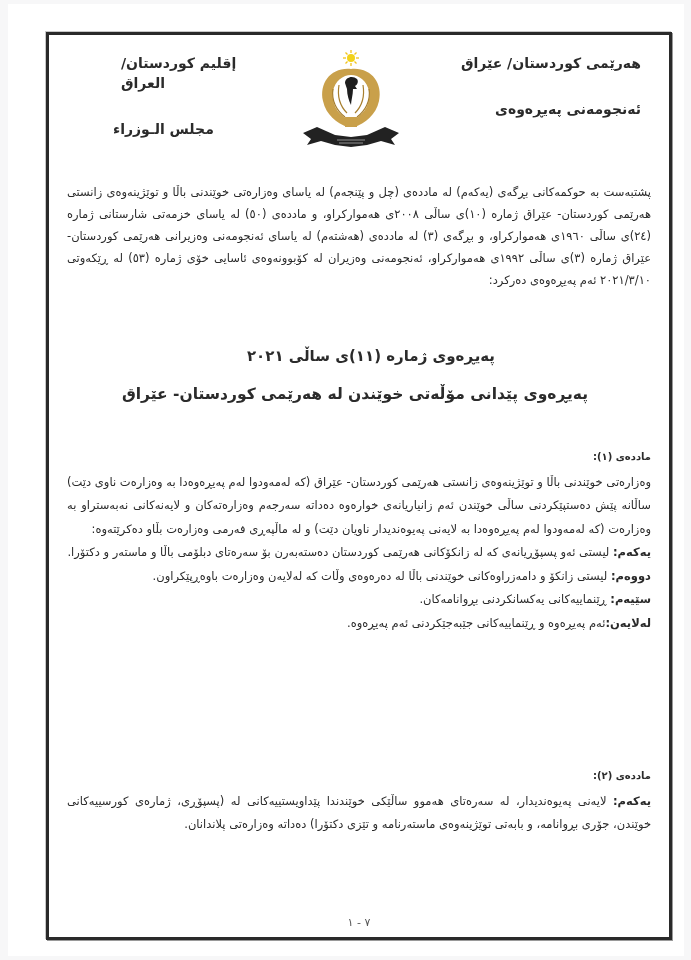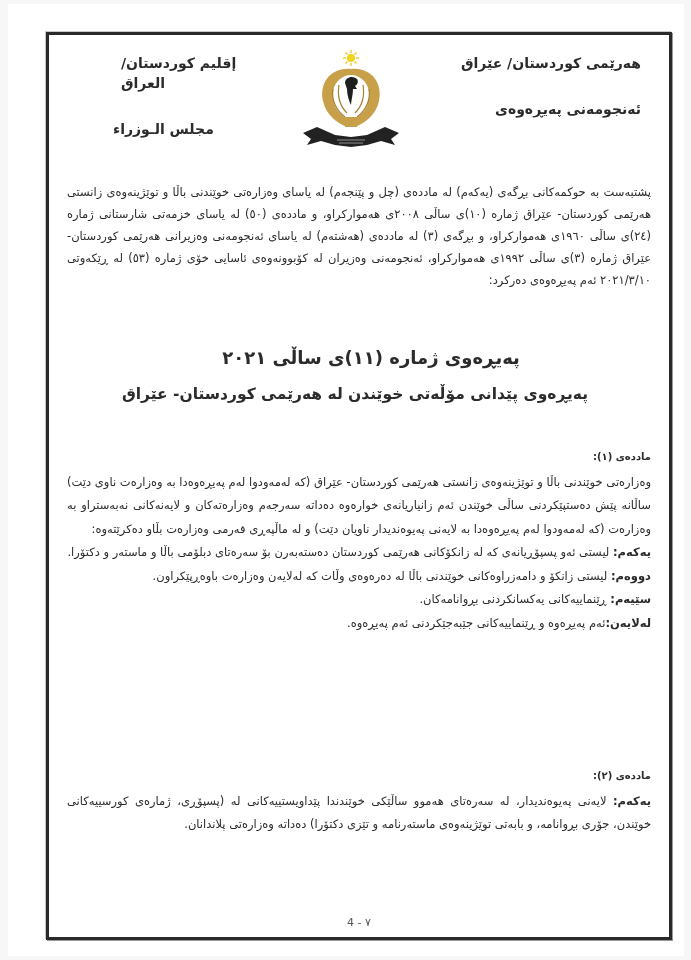--- a/index.html
+++ b/index.html
@@ -37,21 +37,21 @@
   .hdr-right .hdr-line2 { padding-right:0px; }
   .logo {
     position:absolute; left:246px; top:14px; width:112px; height:100px;
   }
   .intro {
     position:absolute; left:18px; right:18px; top:146px;
     font-size:11.5px; line-height:22px; text-align:justify;
   }
   .title1 {
     position:absolute; left:0; right:0; top:312px;
-    text-align:center; font-size:18px; font-weight:bold;padding-left:24px;
+    text-align:center; font-size:15px; font-weight:bold;padding-left:24px;
   }
   .title2 {
     position:absolute; left:0; right:8px; top:350px;
     text-align:center; font-size:15.5px; font-weight:bold;
   }
   .article {
     position:absolute; left:18px; right:18px;
     font-size:11.5px; line-height:23.5px; text-align:justify;
   }
   .article .a-head { font-size:10px; font-weight:bold; margin-bottom:2px; }
@@ -126,16 +126,16 @@
         <p><b>دووەم:</b><span> لیستی زانکۆ و دامەزراوەکانی خوێندنی باڵا لە دەرەوەی وڵات کە لەلایەن وەزارەت باوەڕپێکراون.</span></p>
         <p><b>سێیەم:</b><span> ڕێنماییەکانی یەکسانکردنی بڕوانامەکان.</span></p>
         <p><b>لەلایەن:</b><span>ئەم پەیڕەوە و ڕێنماییەکانی جێبەجێکردنی ئەم پەیڕەوە.</span></p>
       </div>
 
       <div class="article art2">
         <div class="a-head">ماددەی (٢):</div>
         <p><b>یەکەم:</b><span> لایەنی پەیوەندیدار، لە سەرەتای هەموو ساڵێکی خوێندندا پێداویستییەکانی لە (پسپۆڕی، ژمارەی کورسییەکانی خوێندن، جۆری بڕوانامە، و بابەتی توێژینەوەی ماستەرنامە و تێزی دکتۆرا) دەداتە وەزارەتی پلاندانان.</span></p>
       </div>
 
-      <div class="page-num">٧ - 4</div>
+      <div class="page-num">٧ - ١</div>
     </div>
   </div>
 </div>
 
 </body></html>

